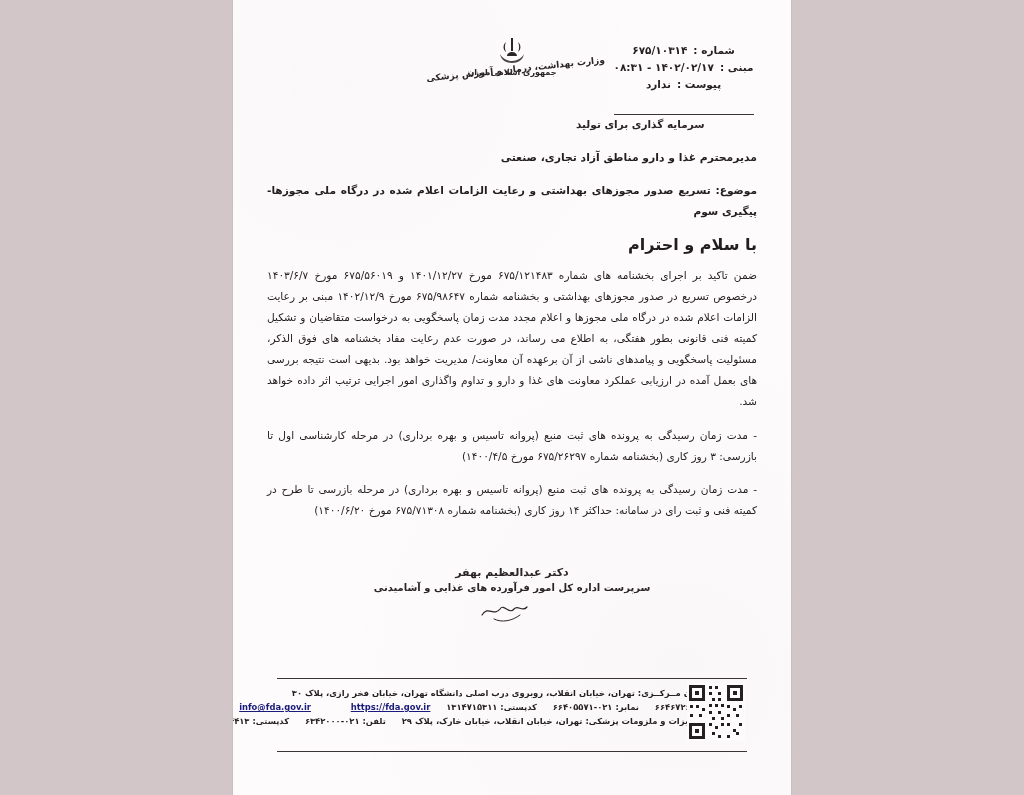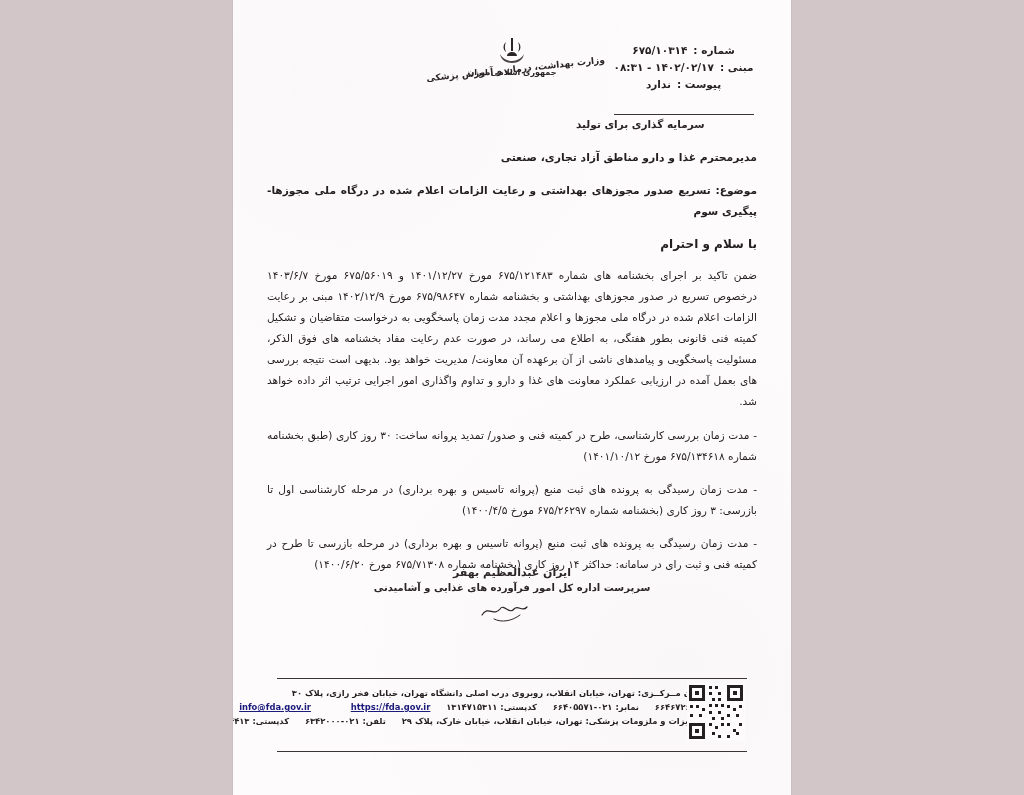--- a/index.html
+++ b/index.html
@@ -132,21 +132,21 @@
     right: 34px;
     left: 34px;
     direction: rtl;
     font-size: 10.6px;
     line-height: 21px;
     color: #221d1f;
     text-align: justify;
   }
   .to-block { font-weight: 700; font-size: 10.8px; line-height: 19px; margin-bottom: 13px; }
   .subject { font-weight: 700; font-size: 10.6px; margin-bottom: 12px; }
-  .salute { font-weight: 700; font-size: 12px; margin-bottom: 10px; }
+  .salute { font-weight: 700; font-size: 16px; margin-bottom: 10px; }
   .para { margin-bottom: 13px; text-align: justify; }
   .bullet { margin-bottom: 12px; text-align: justify; }
 
   
   .sign {
     position: absolute;
     top: 566px;
     right: 0;
     left: 0;
     text-align: center;
@@ -247,27 +247,26 @@
       <div class="to-block">
         <div>مدیرمحترم غذا و دارو مناطق آزاد تجاری، صنعتی</div>
       </div>
 
       <div class="subject">موضوع: تسریع صدور مجوزهای بهداشتی و رعایت الزامات اعلام شده در درگاه ملی مجوزها- پیگیری سوم</div>
 
       <div class="salute">با سلام و احترام</div>
 
       <div class="para">ضمن تاکید بر اجرای بخشنامه های شماره ۶۷۵/۱۲۱۴۸۳ مورخ ۱۴۰۱/۱۲/۲۷ و ۶۷۵/۵۶۰۱۹ مورخ ۱۴۰۳/۶/۷ درخصوص تسریع در صدور مجوزهای بهداشتی و بخشنامه شماره ۶۷۵/۹۸۶۴۷ مورخ ۱۴۰۲/۱۲/۹ مبنی بر رعایت الزامات اعلام شده در درگاه ملی مجوزها و اعلام مجدد مدت زمان پاسخگویی به درخواست متقاضیان و تشکیل کمیته فنی قانونی بطور هفتگی، به اطلاع می رساند، در صورت عدم رعایت مفاد بخشنامه های فوق الذکر، مسئولیت پاسخگویی و پیامدهای ناشی از آن برعهده آن معاونت/ مدیریت خواهد بود. بدیهی است نتیجه بررسی های بعمل آمده در ارزیابی عملکرد معاونت های غذا و دارو و تداوم واگذاری امور اجرایی ترتیب اثر داده خواهد شد.</div>
 
-      <div class="bullet">- مدت زمان بررسی کارشناسی، طرح در کمیته فنی و صدور/ تمدید پروانه ساخت: ۳۰ روز کاری (طبق بخشنامه شماره ۶۷۵/۱۳۴۶۱۸ مورخ ۱۴۰۱/۱۰/۱۲)</div>
       <div class="bullet">- مدت زمان رسیدگی به پرونده های ثبت منبع (پروانه تاسیس و بهره برداری) در مرحله کارشناسی اول تا بازرسی: ۳ روز کاری (بخشنامه شماره ۶۷۵/۲۶۲۹۷ مورخ ۱۴۰۰/۴/۵)</div>
       <div class="bullet">- مدت زمان رسیدگی به پرونده های ثبت منبع (پروانه تاسیس و بهره برداری) در مرحله بازرسی تا طرح در کمیته فنی و ثبت رای در سامانه: حداکثر ۱۴ روز کاری (بخشنامه شماره ۶۷۵/۷۱۳۰۸ مورخ ۱۴۰۰/۶/۲۰)</div>
     </div>
 
     <div class="sign">
-      <div class="sign-name">ایران عبدالعظیم بهفر</div>
+      <div class="sign-name">دکتر عبدالعظیم بهفر</div>
       <div class="sign-title">سرپرست اداره کل امور فرآورده های غذایی و آشامیدنی</div>
       <div class="sign-scribble">
         <svg width="120" height="40" viewBox="0 0 120 40" aria-hidden="true">
           <path d="M30 26 c6 -10 12 2 18 -6 c4 -6 9 6 14 0 c4 -5 8 4 13 -2" fill="none" stroke="#2b2527" stroke-width="1.2" stroke-linecap="round"></path>
           <path d="M42 30 c8 4 18 2 26 -4" fill="none" stroke="#2b2527" stroke-width="1" stroke-linecap="round"></path>
         </svg>
       </div>
     </div>
 
     <div class="footer">

